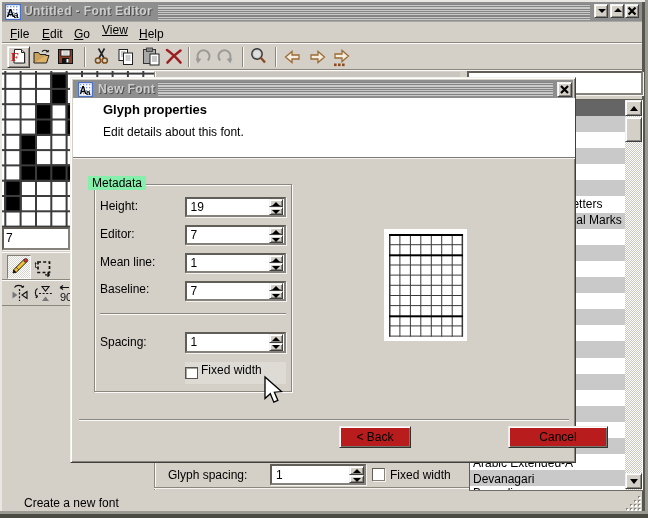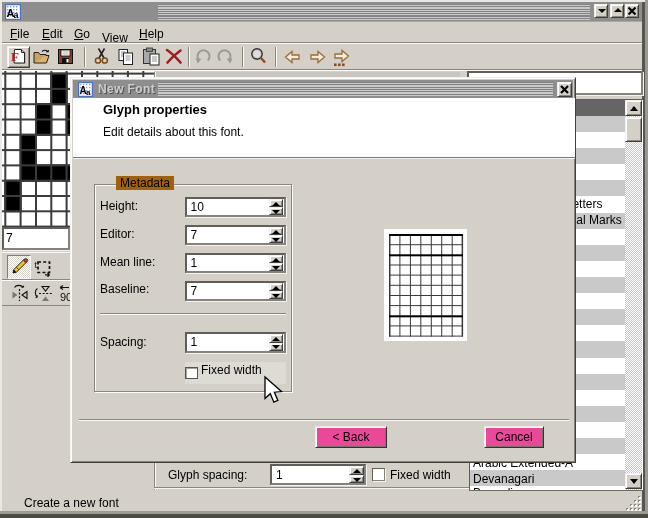--- a/index.html
+++ b/index.html
@@ -4,21 +4,21 @@
 <style>
 * { margin:0; padding:0; box-sizing:border-box; }
 html,body { width:648px; height:518px; overflow:hidden; background:#d4d0c8;
   font-family:"Liberation Sans", sans-serif; font-size:12px; color:#000; }
 .abs { position:absolute; }
 #stage { position:relative; width:648px; height:518px; }
 .stripes { background:repeating-linear-gradient(180deg,#848484 0px,#848484 1.1px,#c9c9c9 1.1px,#c9c9c9 2.3px); }
 .tbar-text { font-weight:bold; font-size:12px; color:#cecece; text-shadow:1px 1px 0 #4e4e4e; letter-spacing:0.4px; }
 .raisedbtn { background:#d4d0c8; border-top:1px solid #f2f1ee; border-left:1px solid #f2f1ee; border-right:1px solid #3f3f3f; border-bottom:1px solid #3f3f3f; box-shadow:inset 1px 1px 0 #fff, inset -1px -1px 0 #8a877f; }
 .sunken { background:#fff; border:2px solid #605e57; border-right-color:#84827a; border-bottom-color:#84827a; box-shadow:1px 1px 0 #f4f3ef; }
-.btn { background:#ec4899; border-top:1px solid #eeede9; border-left:1px solid #eeede9; border-right:1px solid #33332e; border-bottom:1px solid #33332e; box-shadow:inset 1px 1px 0 #fcfbf9, inset -1px -1px 0 #77746d; text-align:center; }
+.btn { background:#b91c1c; border-top:1px solid #eeede9; border-left:1px solid #eeede9; border-right:1px solid #33332e; border-bottom:1px solid #33332e; box-shadow:inset 1px 1px 0 #fcfbf9, inset -1px -1px 0 #77746d; text-align:center;margin-left:24px; }
 </style>
 </head>
 <body>
 <div id="stage">
 
 <div class="abs" style="left:0;top:0;width:648px;height:518px;background:#d4d0c8;"></div>
 
 <div class="abs" style="left:0;top:0;width:648px;height:2px;background:#e9e7e2;"></div>
 <div class="abs" style="left:0;top:0;width:2px;height:518px;background:#e9e7e2;"></div>
 <div class="abs" style="left:642px;top:2px;width:3px;height:514px;background:#56564f;"></div>
@@ -50,34 +50,35 @@
         <rect x="8" y="11" width="1.4" height="1.4"></rect>
         <rect x="11" y="11" width="1.4" height="1.4"></rect>
   </g>
   <rect x="0" y="0" width="16" height="1.2" fill="#4a70c8"></rect>
   <rect x="14.8" y="0" width="1.2" height="16" fill="#4a70c8"></rect>
   <rect x="0" y="14.8" width="16" height="1.2" fill="#4a70c8"></rect>
   <rect x="0" y="0" width="1.2" height="16" fill="#4a70c8"></rect>
   <text x="1.5" y="12.5" font-size="11" font-weight="bold" fill="#000" font-family="Liberation Sans">A</text>
   <text x="8.5" y="13.5" font-size="9" font-weight="bold" fill="#000" font-family="Liberation Sans">a</text>
 </svg>
+<div class="abs tbar-text" style="left:24px;top:4px;">Untitled - Font Editor</div>
 
 <div class="abs raisedbtn" style="left:594px;top:4px;width:14px;height:14px;"></div>
 <div class="abs" style="left:598px;top:9px;width:0;height:0;border-left:4px solid transparent;border-right:4px solid transparent;border-top:4px solid #000;"></div>
 <div class="abs raisedbtn" style="left:610px;top:4px;width:14px;height:14px;"></div>
 <div class="abs" style="left:614px;top:8px;width:0;height:0;border-left:4px solid transparent;border-right:4px solid transparent;border-bottom:4px solid #000;"></div>
 <div class="abs raisedbtn" style="left:625px;top:4px;width:14px;height:14px;"></div>
 <svg class="abs" style="left:625px;top:4px" width="14" height="14">
       <path d="M3.5 3.5 L10.5 10.5 M10.5 3.5 L3.5 10.5" stroke="#000" stroke-width="2.2"></path>
     </svg>
 
 <div class="abs" style="left:10px;top:27px;"><u>F</u>ile</div>
 <div class="abs" style="left:42px;top:27px;"><u>E</u>dit</div>
 <div class="abs" style="left:74px;top:27px;"><u>G</u>o</div>
-<div class="abs" style="left:102px;top:31px;text-decoration:underline;"><u>V</u>iew</div>
+<div class="abs" style="left:102px;top:23px;text-decoration:underline;"><u>V</u>iew</div>
 <div class="abs" style="left:139px;top:27px;"><u>H</u>elp</div>
 
 <div class="abs" style="left:2px;top:42px;width:640px;height:1px;background:#8a877f;"></div>
 <div class="abs" style="left:2px;top:43px;width:640px;height:1px;background:#fbfaf8;"></div>
 <div class="abs" style="left:2px;top:69px;width:640px;height:1px;background:#8a877f;"></div>
 <div class="abs" style="left:2px;top:70px;width:640px;height:1px;background:#fbfaf8;"></div>
 
 <div class="abs raisedbtn" style="left:7px;top:46px;width:23px;height:22px;"></div>
 <svg class="abs" style="left:10px;top:48px" width="18" height="18">
   <path d="M6 2 h7 l3 3 v11 h-10 z" fill="#b5b2aa"></path>
@@ -347,29 +348,29 @@
         <path d="M4 4 L11 11 M11 4 L4 11" stroke="#000" stroke-width="2.2"></path>
       </svg>
 
   <div class="abs" style="left:2px;top:20px;width:502px;height:59px;background:#fff;"></div>
   <div class="abs" style="left:2px;top:79px;width:502px;height:1px;background:#7c7a74;"></div>
   <div class="abs" style="left:2px;top:80px;width:502px;height:1px;background:#f4f3f1;"></div>
   <div class="abs" style="left:32px;top:24px;font-weight:bold;font-size:13px;">Glyph properties</div>
   <div class="abs" style="left:32px;top:47px;">Edit details about this font.</div>
 
   <div class="abs" style="left:23px;top:106px;width:198px;height:208px;border:1px solid #8a877f;box-shadow:1px 1px 0 #fbfaf8, inset 1px 1px 0 #fbfaf8;"></div>
-  <div class="abs" style="left:45px;top:98px;background:#a16207;padding:0 4px;">Metadata</div>
+  <div class="abs" style="left:17px;top:98px;background:#86efac;padding:0 4px;">Metadata</div>
   <div class="abs" style="left:29px;top:121px;">Height:</div>
   <div class="abs" style="left:29px;top:149px;">Editor:</div>
   <div class="abs" style="left:29px;top:177px;">Mean line:</div>
   <div class="abs" style="left:29px;top:204px;">Baseline:</div>
   <div class="abs" style="left:29px;top:257px;">Spacing:</div>
 
   <div class="abs sunken" style="left:113.5px;top:119px;width:101px;height:19.5px;"></div>
-      <div class="abs" style="left:119.5px;top:121.5px;">10</div>
+      <div class="abs" style="left:119.5px;top:121.5px;">19</div>
   <div class="abs sunken" style="left:113.5px;top:147px;width:101px;height:19.5px;"></div>
       <div class="abs" style="left:119.5px;top:149.5px;">7</div>
   <div class="abs sunken" style="left:113.5px;top:175px;width:101px;height:19.5px;"></div>
       <div class="abs" style="left:119.5px;top:177.5px;">1</div>
   <div class="abs sunken" style="left:113.5px;top:203px;width:101px;height:19.5px;"></div>
       <div class="abs" style="left:119.5px;top:205.5px;">7</div>
   <div class="abs sunken" style="left:113.5px;top:253.5px;width:101px;height:21.5px;"></div>
       <div class="abs" style="left:119.5px;top:257px;">1</div>
   <div class="abs raisedbtn" style="left:198px;top:121px;width:14px;height:8px;"></div>
   <div class="abs" style="left:201px;top:123.5px;width:0;height:0;border-left:4px solid transparent;border-right:4px solid transparent;border-bottom:4px solid #000;"></div>
@@ -423,20 +424,20 @@
       <rect x="0" y="0" width="74" height="2"></rect>
       <rect x="0" y="20.3" width="74" height="2"></rect>
       <rect x="0" y="81.3" width="74" height="2"></rect>
     </g>
   </svg>
 
   <div class="abs" style="left:8px;top:341px;width:490px;height:1px;background:#8a877f;"></div>
   <div class="abs" style="left:8px;top:342px;width:490px;height:1px;background:#fbfaf8;"></div>
 
   <div class="abs btn" style="left:244px;top:348px;width:72px;height:21.5px;padding-top:3px;">&lt; Back</div>
-  <div class="abs btn" style="left:413px;top:348px;width:60px;height:21.5px;padding-top:3px;">Cancel</div>
+  <div class="abs btn" style="left:413px;top:348px;width:100px;height:21.5px;padding-top:3px;">Cancel</div>
 
   <svg class="abs" style="left:192px;top:297px" width="28" height="36">
     <path d="M2 2 L2 23.5 L7.3 18.7 L10.8 27.2 L14.9 25.4 L11.4 17.2 L18.5 16.6 Z" fill="#fff" stroke="#000" stroke-width="1.3"></path>
   </svg>
 </div>
 
 </div>
 
 </body></html>

